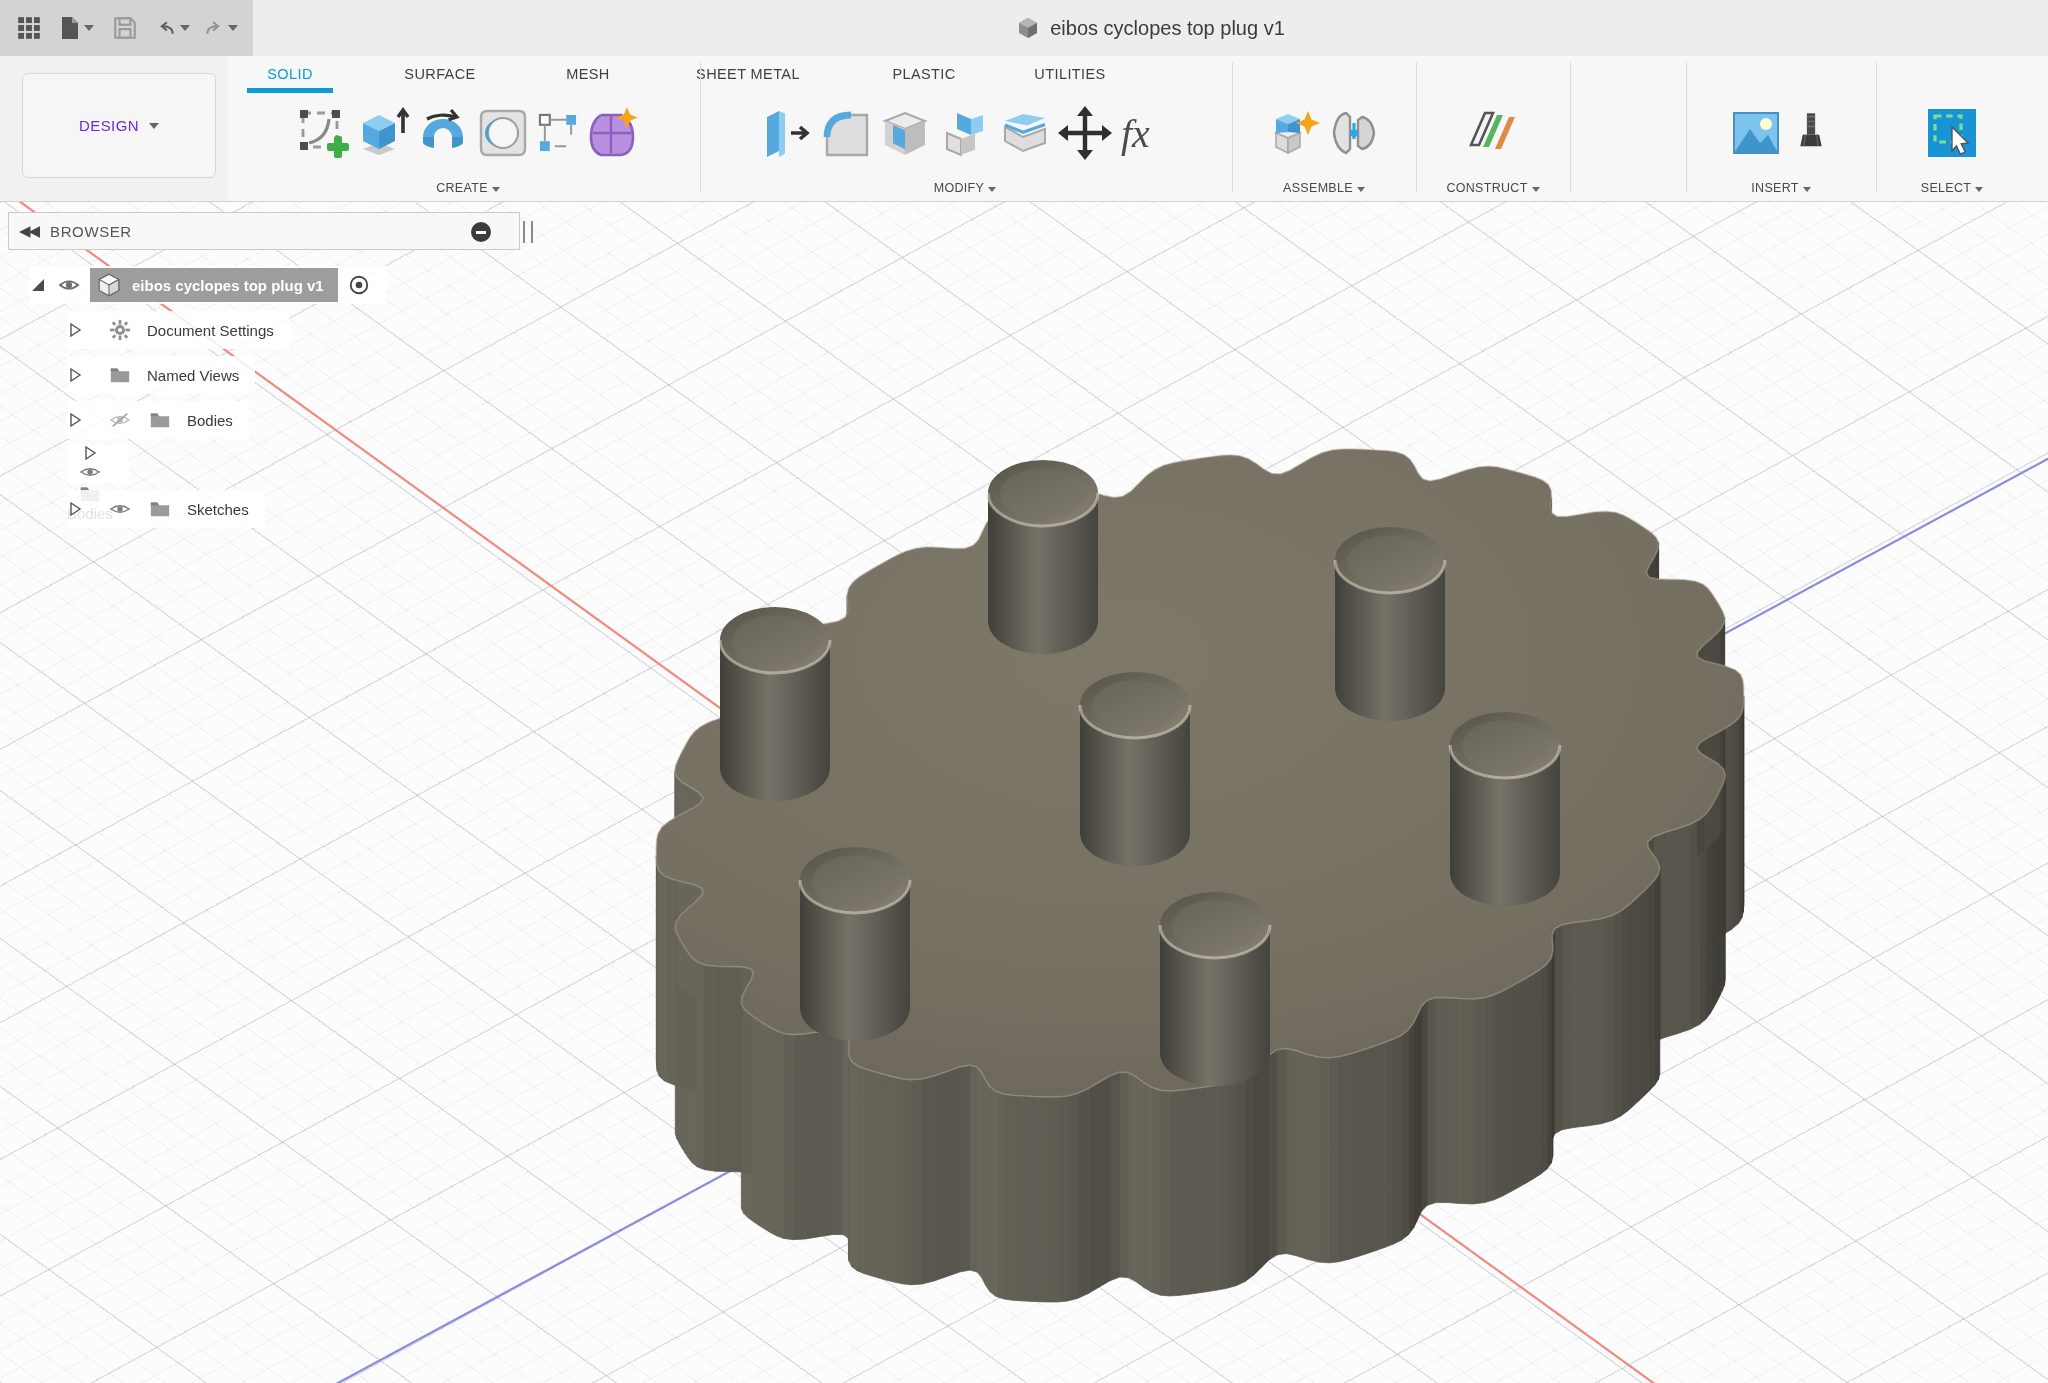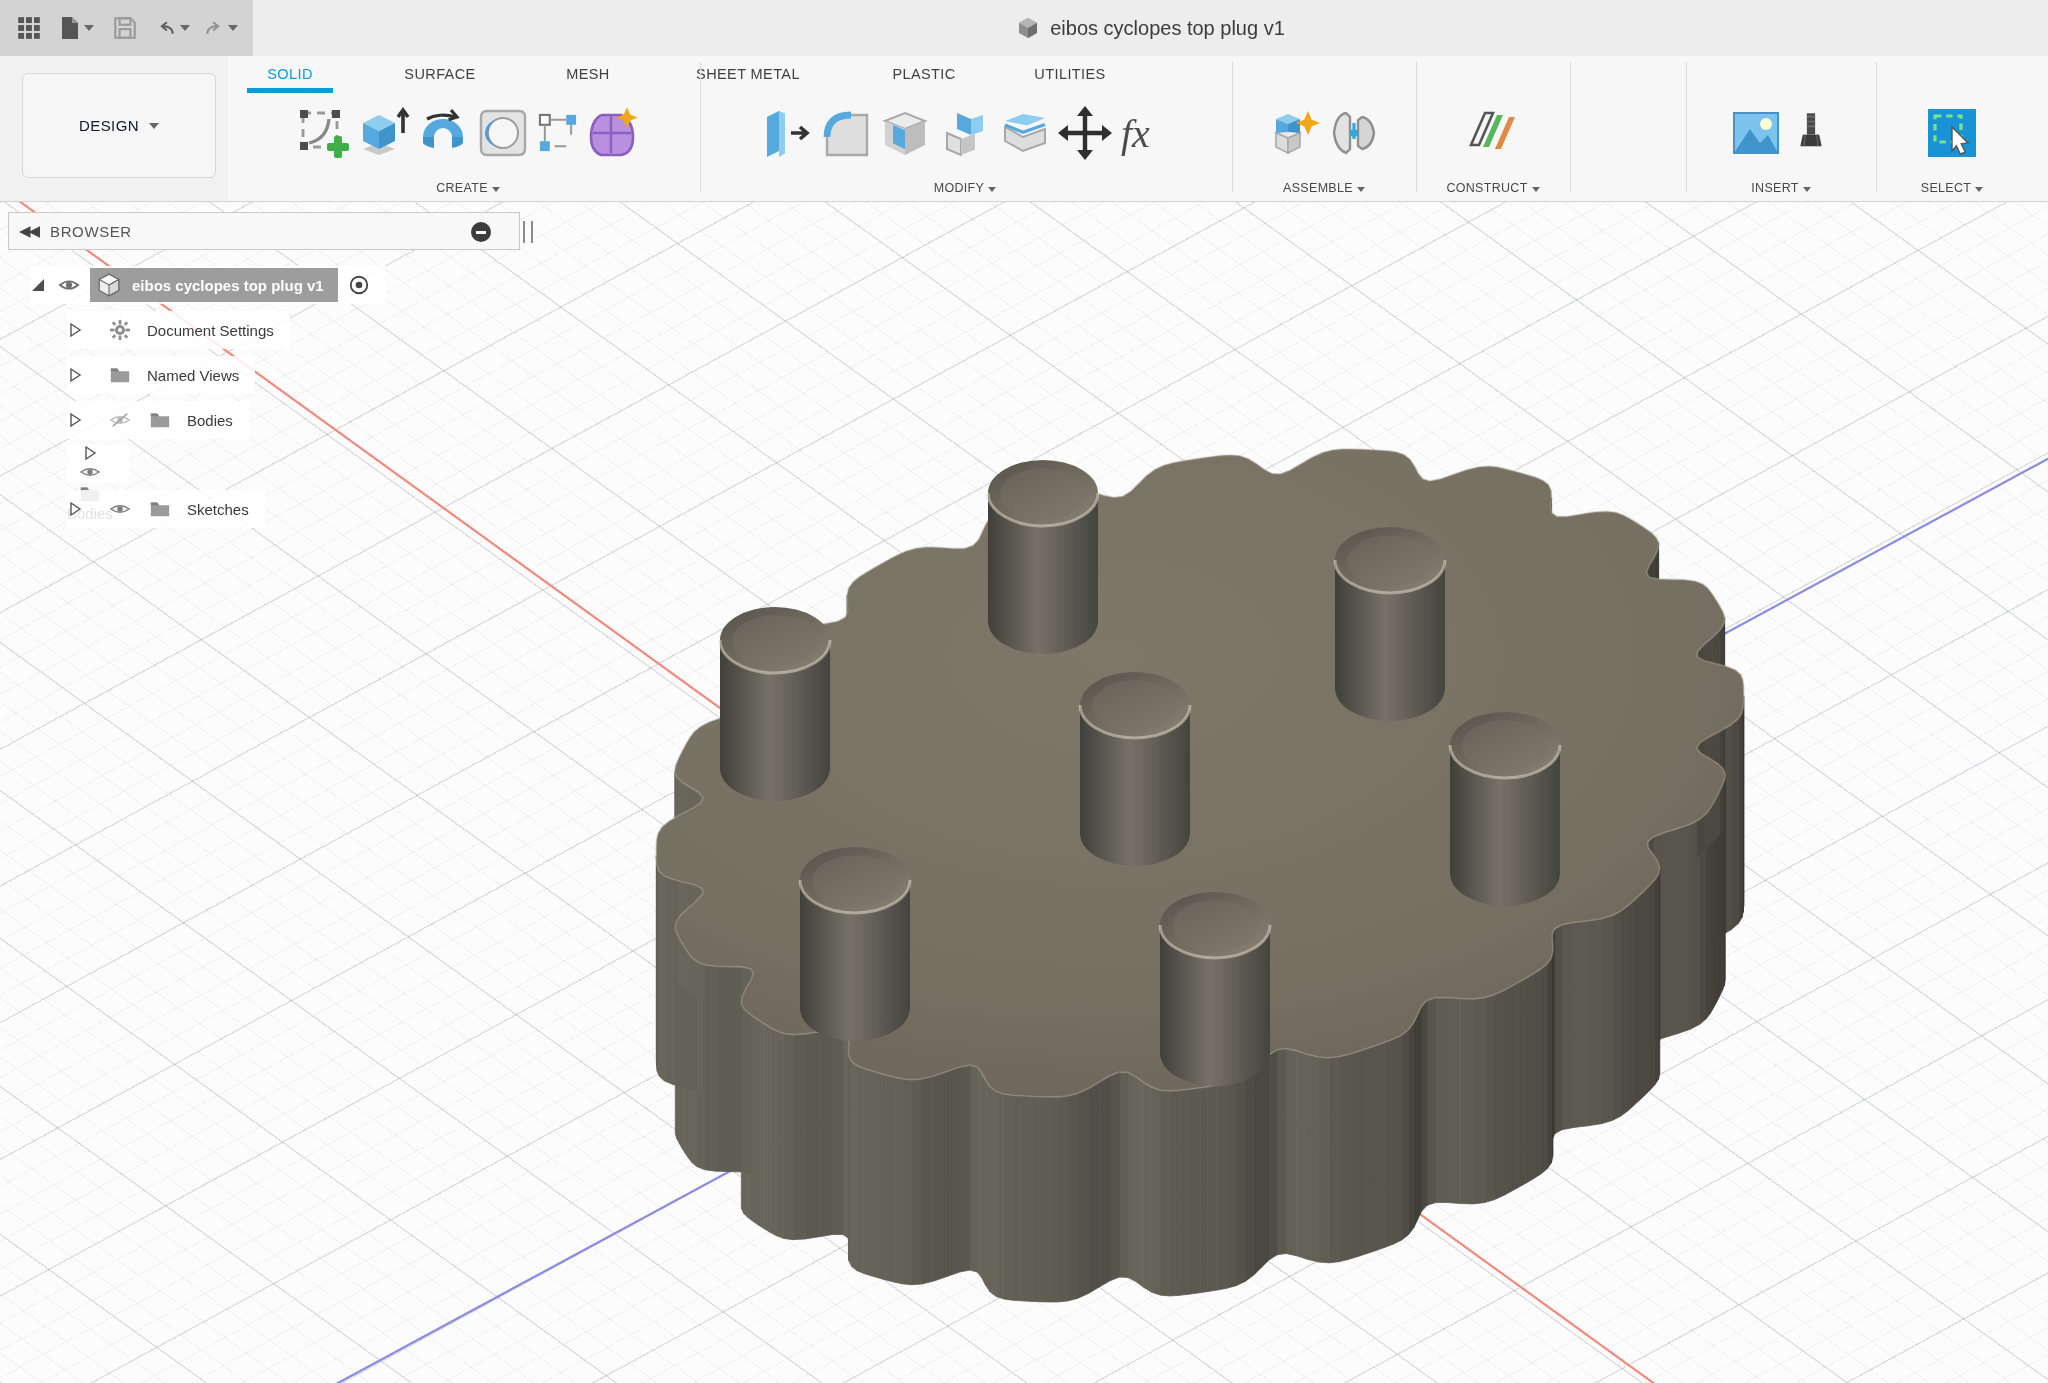--- a/index.html
+++ b/index.html
@@ -13,21 +13,21 @@
   .caret{width:0;height:0;border-left:5px solid transparent;border-right:5px solid transparent;
          border-top:6px solid #666;display:inline-block;}
   .doc-title{position:absolute;left:253px;top:0;width:1795px;height:56px;display:flex;
              align-items:center;justify-content:center;gap:10px;color:#3c3c3c;font-size:20px;}
   
   .toolbar{position:absolute;left:0;top:56px;width:2048px;height:145px;background:#f7f7f7;
            border-bottom:1px solid #d2d2d2;}
   .design-zone{position:absolute;left:0;top:0;width:228px;height:145px;background:#f1f1f1;}
   .design-btn{position:absolute;left:22px;top:17px;width:192px;height:103px;background:#f6f6f6;
               border:1px solid #d7d7d7;border-radius:6px;display:flex;align-items:center;
-              justify-content:center;gap:10px;font-size:15px;color:#0f172a;letter-spacing:.4px;cursor:pointer;}
+              justify-content:center;gap:10px;font-size:15px;color:#6d28d9;letter-spacing:.4px;cursor:pointer;}
   .tabs{position:absolute;left:0;top:0;height:38px;width:1676px;}
   .tab{position:absolute;transform:translateX(-50%);top:10px;font-size:14.5px;color:#404040;
        letter-spacing:.4px;cursor:pointer;white-space:nowrap;}
   .tab.active{color:#0d9bd8;}
   .tab-underline{position:absolute;top:32px;height:5px;width:86px;background:#0d9bd8;transform:translateX(-50%);}
   .group{position:absolute;top:38px;height:107px;}
   .group .icons{position:absolute;left:0;right:0;top:2px;height:74px;display:flex;
                 align-items:center;justify-content:center;gap:4px;}
   .group .g-label{position:absolute;left:0;right:0;bottom:6px;text-align:center;font-size:12.5px;
                   color:#474747;letter-spacing:.3px;cursor:pointer;}

